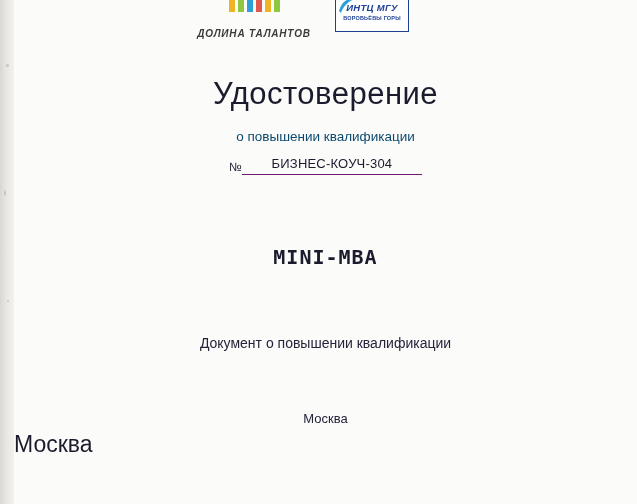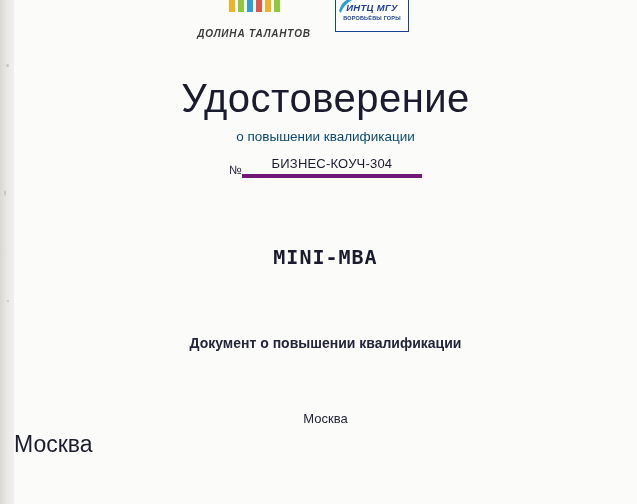--- a/index.html
+++ b/index.html
@@ -112,21 +112,21 @@
     letter-spacing: 0.2px;
     margin-top: 2px;
   }
   
   .doc-title {
     position: absolute;
     left: 0;
     right: 0;
     top: 76px;
     text-align: center;
-    font-size: 40px;
+    font-size: 31px;
     color: #1b1b2e;
     letter-spacing: 0.5px;
   }
   .doc-subtitle {
     position: absolute;
     left: 0;
     right: 0;
     top: 129px;
     text-align: center;
     font-size: 13.5px;
@@ -141,21 +141,21 @@
     justify-content: center;
     align-items: flex-end;
   }
   .number-row .num-label {
     font-size: 12px;
     color: #24243a;
     padding-bottom: 1px;
   }
   .number-row .num-field {
     width: 180px;
-    border-bottom: 4px solid #701a75;
+    border-bottom: 1px solid #701a75;
     text-align: center;
     font-size: 13px;
     color: #1b1b2e;
     padding-bottom: 3px;
     letter-spacing: 0.2px;
   }
   .program {
     position: absolute;
     left: 0;
     right: 0;
@@ -168,21 +168,20 @@
     color: #1b1b2e;
   }
   .doc-kind {
     position: absolute;
     left: 0;
     right: 0;
     top: 335px;
     text-align: center;
     font-size: 14px;
     color: #24243a;
-    font-weight: bold;
   }
   .city-label {
     position: absolute;
     left: 0;
     right: 0;
     top: 411px;
     text-align: center;
     font-size: 13px;
     color: #24243a;
   }

